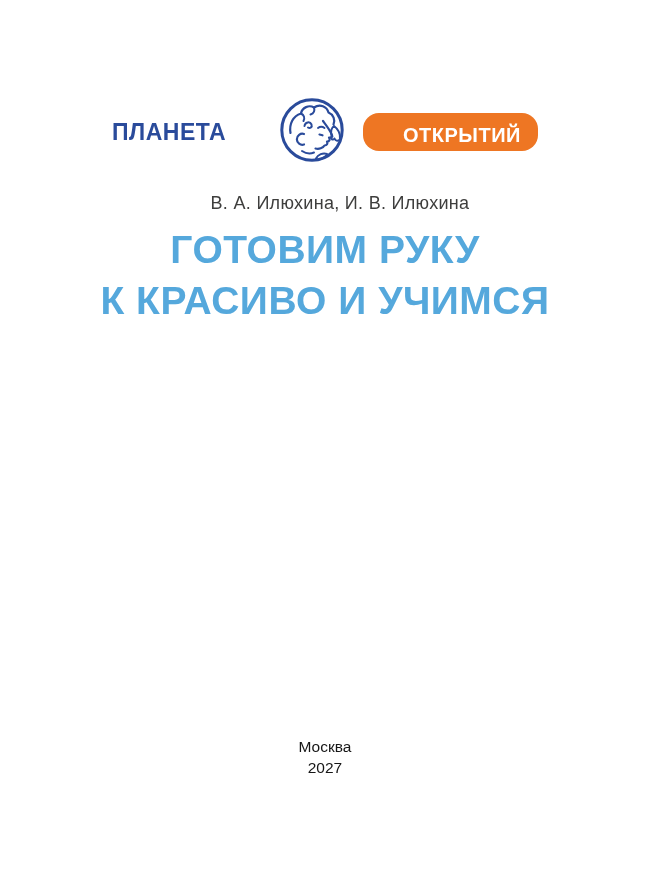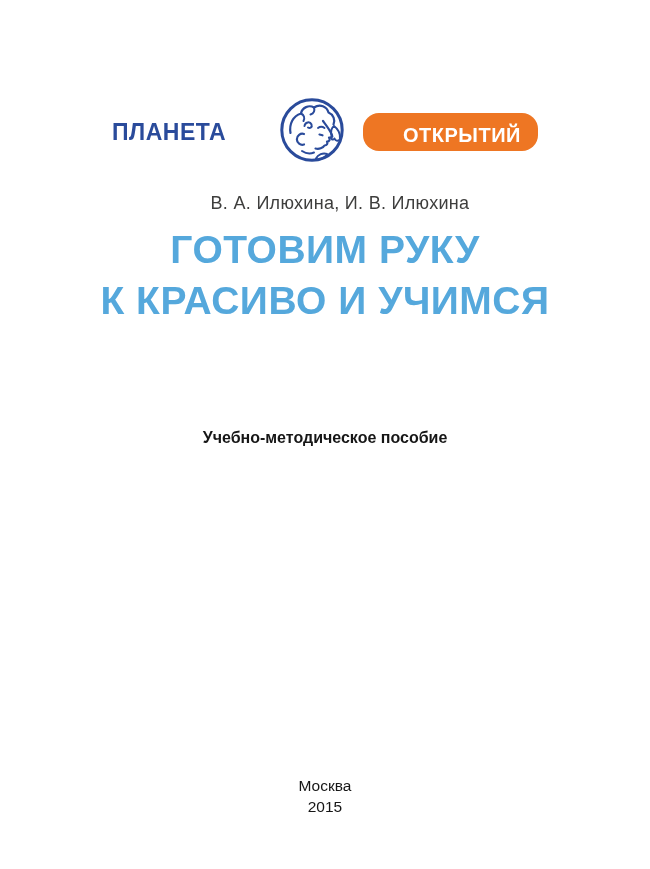--- a/index.html
+++ b/index.html
@@ -79,21 +79,20 @@
     font-size: 16px;
     line-height: 21px;
     font-weight: 600;
     color: #161616;
   }
   .imprint {
     top: 736px;
     font-size: 15.5px;
     line-height: 21px;
     color: #161616;
-    margin-top: 39px;
   }
 </style>
 </head>
 <body>
 
 <div class="page">
 
   <div class="centered-block logo">
     <span class="logo-planeta">ПЛАНЕТА</span>
 
@@ -126,21 +125,20 @@
   </div>
 
   <div class="centered-block authors">В. А. Илюхина, И. В. Илюхина</div>
 
   <h1 class="centered-block book-title">
     <div>ГОТОВИМ РУКУ</div>
     <div>К КРАСИВО И УЧИМСЯ</div>
   </h1>
 
   <div class="centered-block subtitle">
-    <div>Учебно-методическое пособие</div>
   </div>
 
   <div class="centered-block imprint">
     <div>Москва</div>
-    <div>2015</div>
+    <div>2027</div>
   </div>
 
 </div>
 
 </body></html>

